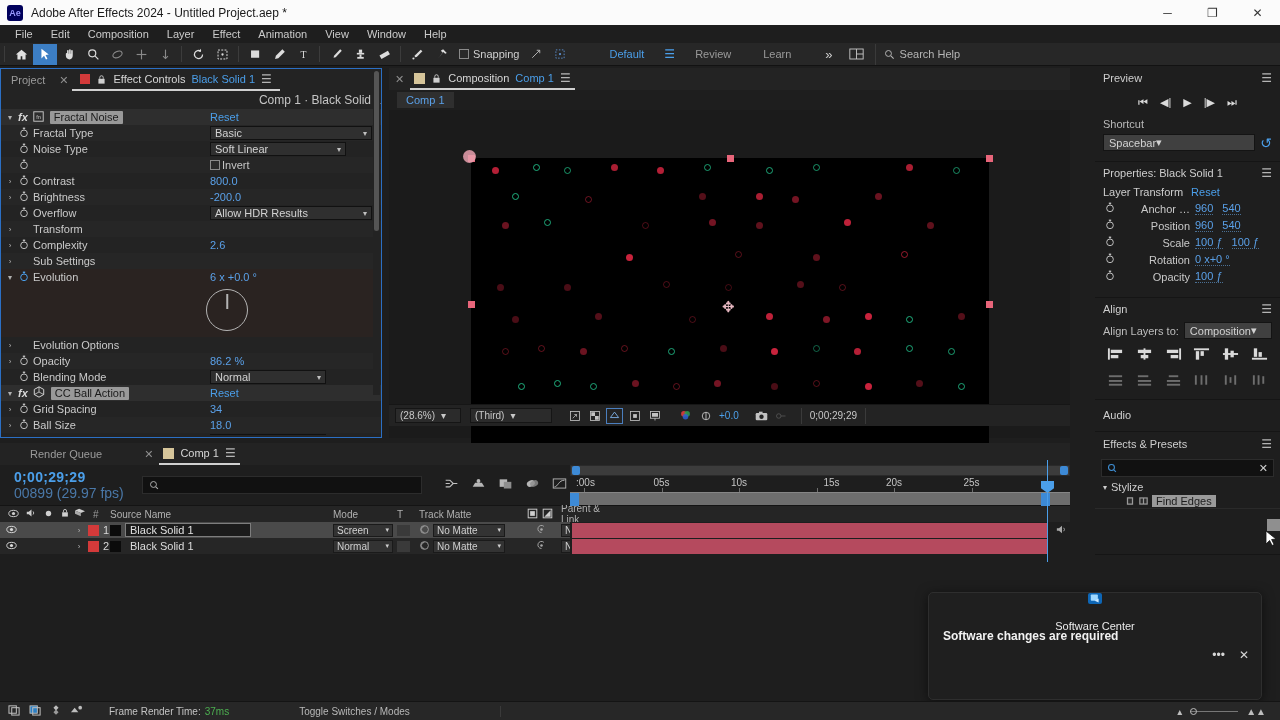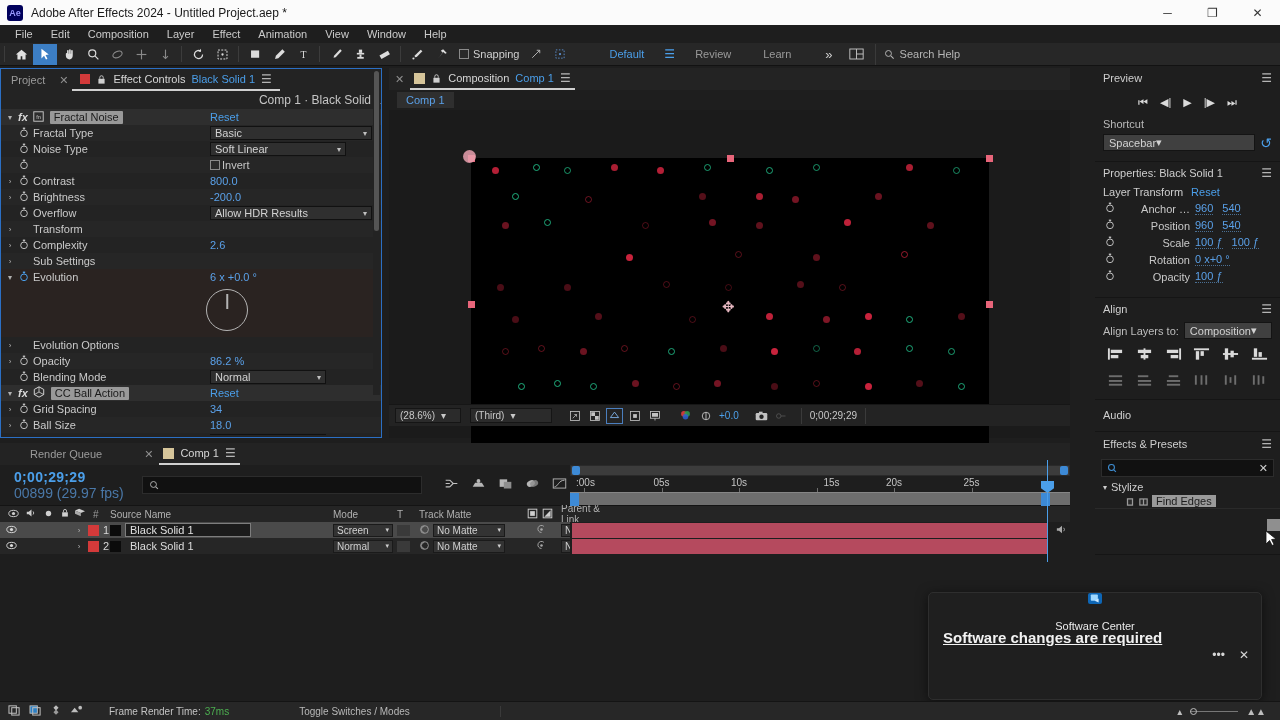--- a/index.html
+++ b/index.html
@@ -194,21 +194,21 @@
   .prop-lbl { width: 74px; text-align: right; color: #c9c9c9; padding-right: 5px; }
   .prop-val { color: #5aa0e8; border-bottom: 1px dotted #4a6f93; margin-right: 9px; }
   .align-grid { display: flex; align-items: center; gap: 4px; padding: 4px 8px; }
   .al-btn { width: 25px; height: 18px; display: flex; align-items: center; justify-content: center; }
   .al-btn.dim svg { opacity: .42; }
   .ep-search {
     margin: 3px 6px; height: 18px; background: #111; border: 1px solid #2c2c2c;
     display: flex; align-items: center; padding: 0 5px; justify-content: space-between;
   }
   .ep-cat { display: flex; align-items: center; gap: 4px; padding: 1px 8px; color: #cdcdcd; font-size: 11px; }
-  .ep-item { display: flex; align-items: flex-end; gap: 3px; padding: 1px 8px 1px 30px; }
+  .ep-item { display: flex; align-items: center; gap: 3px; padding: 1px 8px 1px 30px; }
   .ep-item-name { background: #9a9a9a; color: #1c1c1c; font-size: 11px; padding: 0 4px; }
   .ep-scroll-region { position: relative; height: 46px; border-top: 1px solid #2a2a2a; }
 
   
   #timeline { left: 0; top: 443px; width: 1070px; height: 258px; background: #1e1e1e; }
   .tl-tabs { height: 22px; background: #232323; display: flex; align-items: center; padding-left: 12px; gap: 6px; }
   .tl-tab { color: #9b9b9b; font-size: 11px; padding: 0 18px; line-height: 22px; }
   .tl-ctrl { height: 40px; display: flex; align-items: center; position: relative; background: #1e1e1e; }
   .tc-display { padding-left: 14px; }
   .tc-main { color: #4b9fea; font-size: 14px; font-weight: bold; letter-spacing: .3px; }
@@ -277,21 +277,21 @@
     background: #1f1f1f; border: 1px solid #2e2e2e; border-radius: 5px;
     box-shadow: 0 2px 12px rgba(0,0,0,.55);
   }
   .toast-hdr { display: flex; align-items: center; height: 30px; padding: 0 12px; gap: 16px; flex-direction: column; }
   .toast-ico {
     width: 14px; height: 14px; background: #0e66b5; border-radius: 2px;
     display: flex; align-items: center; justify-content: center; color: #9fd8ff; font-size: 9px;
   }
   .toast-app { color: #eaeaea; font-size: 11px; }
   .toast-btns { margin-left: auto; display: flex; gap: 14px; color: #d6d6d6; font-size: 12px; }
-  .toast-title { padding: 6px 14px 0; color: #f2f2f2; font-size: 15px; font-weight: bold; text-decoration: underline; }
+  .toast-title { padding: 6px 14px 0; color: #f2f2f2; font-size: 12px; font-weight: bold; }
   .toast-body { padding: 2px 14px 0; color: #d3d3d3; font-size: 11.5px; line-height: 15px; }
 
   .cursor-arrow { position: absolute; left: 1246px; top: 567px; color: #fff; font-size: 15px; }
   .mini-panel-ico {
     position: absolute; left: 1248px; top: 553px; width: 13px; height: 12px;
     background: #8f8f8f;
   }
 </style>
 </head>
 <body>

